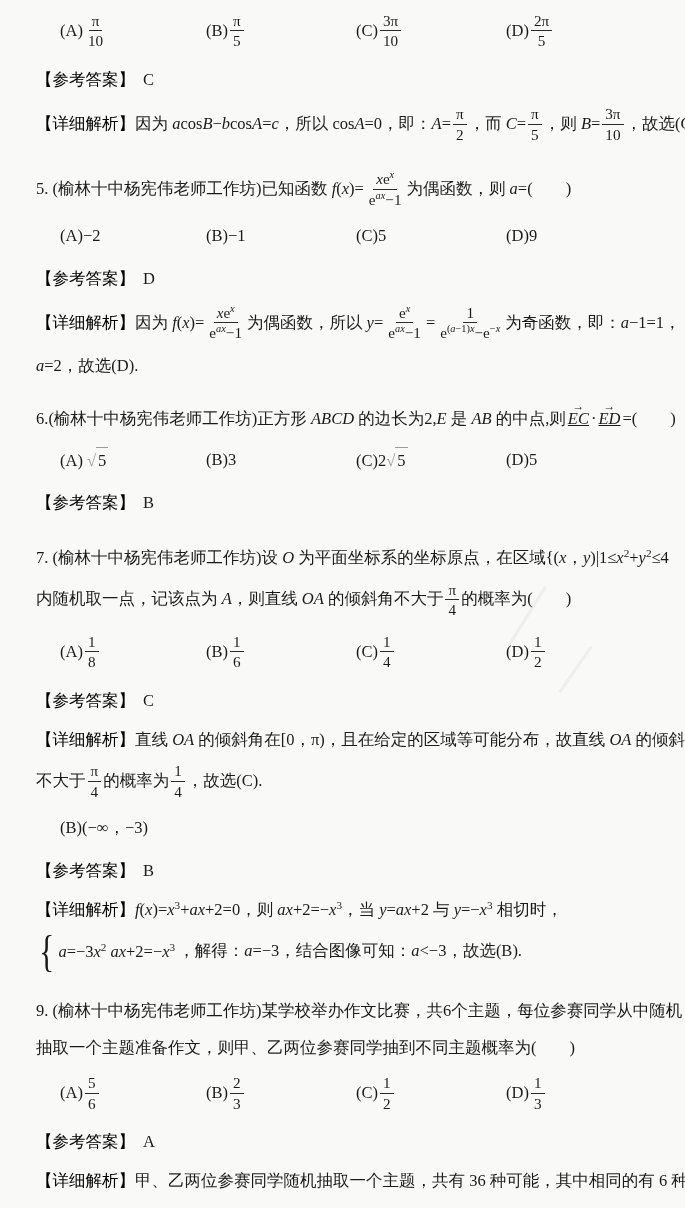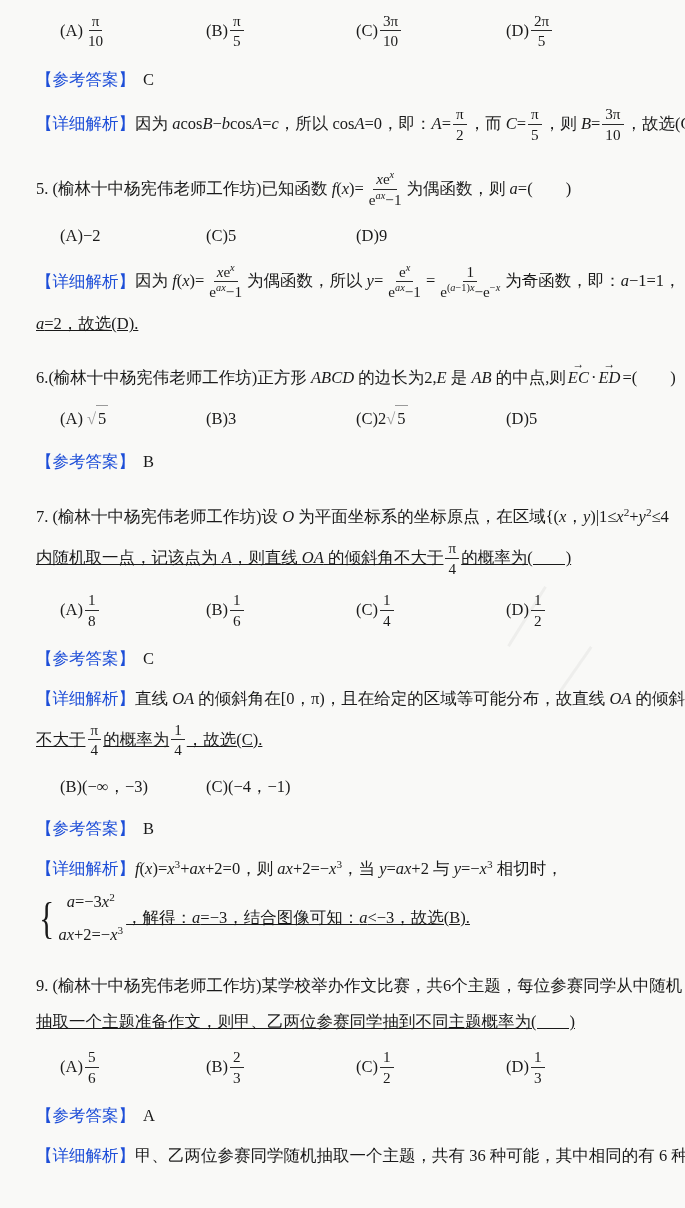--- a/index.html
+++ b/index.html
@@ -11,51 +11,51 @@
   .page{
     position:relative;box-sizing:border-box;
     width:685px;height:1208px;
     padding:10px 24px 0 36px;
     font-size:16.5px;line-height:1.6;color:#1a1a1a;
     overflow:hidden;
   }
   .block{margin-bottom:11px;}
   .question{margin-top:27px;}
   .line{white-space:nowrap;}
-  .line + .line{margin-top:10px;text-decoration:underline;}
+  .line + .line{margin-top:10px;}
   .options-row{
     display:grid;
     grid-template-columns:146px 150px 150px auto;
     align-items:center;
     padding:3px 0 3px 24px;
   }
   .answer-line{padding:2px 0;}
-  .red-label{color:#1d4ed8;}
+  .red-label{color:#000000;}
   .answer-value{margin-left:8px;}
   
   .frac{
     display:inline-flex;flex-direction:column;align-items:center;
     vertical-align:middle;line-height:1.15;font-size:0.92em;
     margin:0 2px;transform:translateY(-1px);text-align:center;
   }
   .frac .num{display:block;padding:0 3px 1px;border-bottom:1.3px solid #2a2a2a;}
   .frac .den{display:block;padding:1px 3px 0;}
   .sup{font-size:0.68em;vertical-align:0.55em;line-height:1;}
   .ital{font-style:italic;}
-  .vec{font-style:italic;position:relative;display:inline-block;padding:0 2px;}
+  .vec{font-style:italic;position:relative;display:inline-block;padding:0 2px;text-decoration:underline;}
   .vec::after{
     content:"→";position:absolute;top:-0.8em;left:50%;
     transform:translateX(-50%);font-size:0.72em;font-style:normal;color:#1a1a1a;
   }
   .sqrt{display:inline-flex;align-items:baseline;}
   .sqrt .sqrt-sign{color:#9a9a9a;}
   .sqrt .sqrt-body{border-top:1px solid #9a9a9a;padding:0 2px;}
   .cases{display:inline-flex;align-items:center;vertical-align:middle;margin-right:3px;}
   .cases .brace{font-size:2.7em;font-weight:300;line-height:0.85;transform:scaleX(0.7);margin-right:1px;}
-  .cases .rows{display:inline-flex;flex-direction:column;gap:12px;line-height:1.25;text-align:center;}
+  .cases .rows{display:inline-flex;flex-direction:row;gap:4px;line-height:1.25;text-align:left;}
   
   .artifact{position:absolute;background:rgba(40,40,40,0.05);pointer-events:none;}
   .artifact.a1{top:615px;left:492px;width:70px;height:3px;transform:rotate(-58deg);}
   .artifact.a2{top:668px;left:548px;width:55px;height:3px;transform:rotate(-55deg);}
 </style>
 </head>
 <body>
 
 <main class="page">
   <div id="blocks">
@@ -93,23 +93,27 @@
             </span>，故选(C).</span></div>
       </div>
       <div class="block question">
         <div class="line"><span class="rich">5. (榆林十中杨宪伟老师工作坊)已知函数 <span class="ital">f</span>(<span class="ital">x</span>)=<span class="frac">
               <span class="num"><span class="ital">x</span>e<span class="sup"><span class="ital">x</span></span></span>
               <span class="den">e<span class="sup"><span class="ital">ax</span></span>−1</span>
             </span>为偶函数，则 <span class="ital">a</span>=(　　)</span></div>
       </div>
       <div class="block options-row">
         <span class="option">(A)−2</span>
+        <span class="option">(B)−1</span>
         <span class="option">(C)5</span>
         <span class="option">(D)9</span>
       </div>
+      <div class="block answer-line">
+    <span class="red-label">【参考答案】</span><span class="answer-value">D</span>
+  </div>
       <div class="block analysis">
         <div class="line"><span class="red-label">【详细解析】</span><span class="rich">因为 <span class="ital">f</span>(<span class="ital">x</span>)=<span class="frac">
               <span class="num"><span class="ital">x</span>e<span class="sup"><span class="ital">x</span></span></span>
               <span class="den">e<span class="sup"><span class="ital">ax</span></span>−1</span>
             </span>为偶函数，所以 <span class="ital">y</span>=<span class="frac">
               <span class="num">e<span class="sup"><span class="ital">x</span></span></span>
               <span class="den">e<span class="sup"><span class="ital">ax</span></span>−1</span>
             </span>=<span class="frac">
               <span class="num">1</span>
               <span class="den">e<span class="sup">(<span class="ital">a</span>−1)<span class="ital">x</span></span>−e<span class="sup">−<span class="ital">x</span></span></span>
@@ -167,21 +171,20 @@
         <div class="line"><span class="rich">不大于<span class="frac">
               <span class="num">π</span>
               <span class="den">4</span>
             </span>的概率为<span class="frac">
               <span class="num">1</span>
               <span class="den">4</span>
             </span>，故选(C).</span></div>
       </div>
       <div class="block options-row">
         <span class="option">(B)(−∞，−3)</span>
-        <span class="option">(C)(−4，−1)</span>
       </div>
       <div class="block answer-line">
     <span class="red-label">【参考答案】</span><span class="answer-value">B</span>
   </div>
       <div class="block analysis">
         <div class="line"><span class="red-label">【详细解析】</span><span class="rich"><span class="ital">f</span>(<span class="ital">x</span>)=<span class="ital">x</span><span class="sup">3</span>+<span class="ital">ax</span>+2=0，则 <span class="ital">ax</span>+2=−<span class="ital">x</span><span class="sup">3</span>，当 <span class="ital">y</span>=<span class="ital">ax</span>+2 与 <span class="ital">y</span>=−<span class="ital">x</span><span class="sup">3</span> 相切时，</span></div>
         <div class="line"><span class="rich"><span class="cases">
               <span class="brace">{</span>
               <span class="rows">
                 <span class="case-row"><span class="ital">a</span>=−3<span class="ital">x</span><span class="sup">2</span></span>

